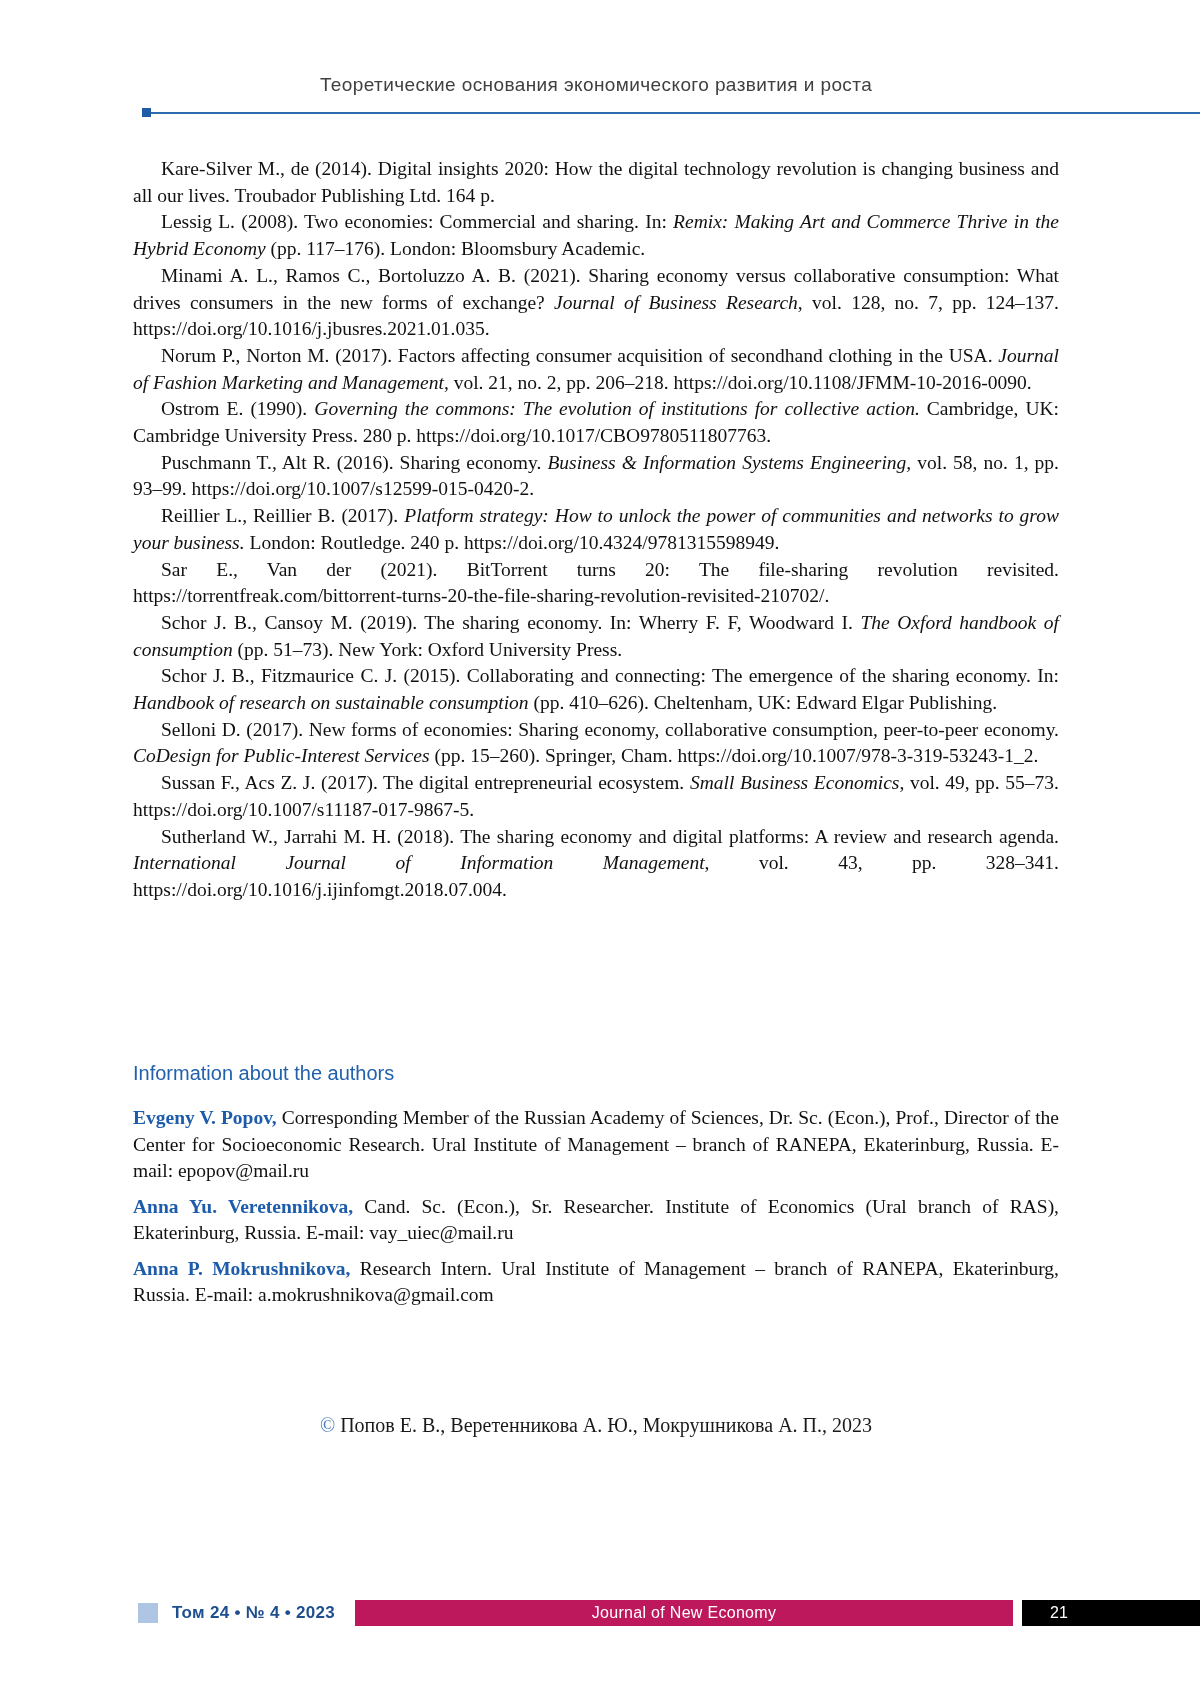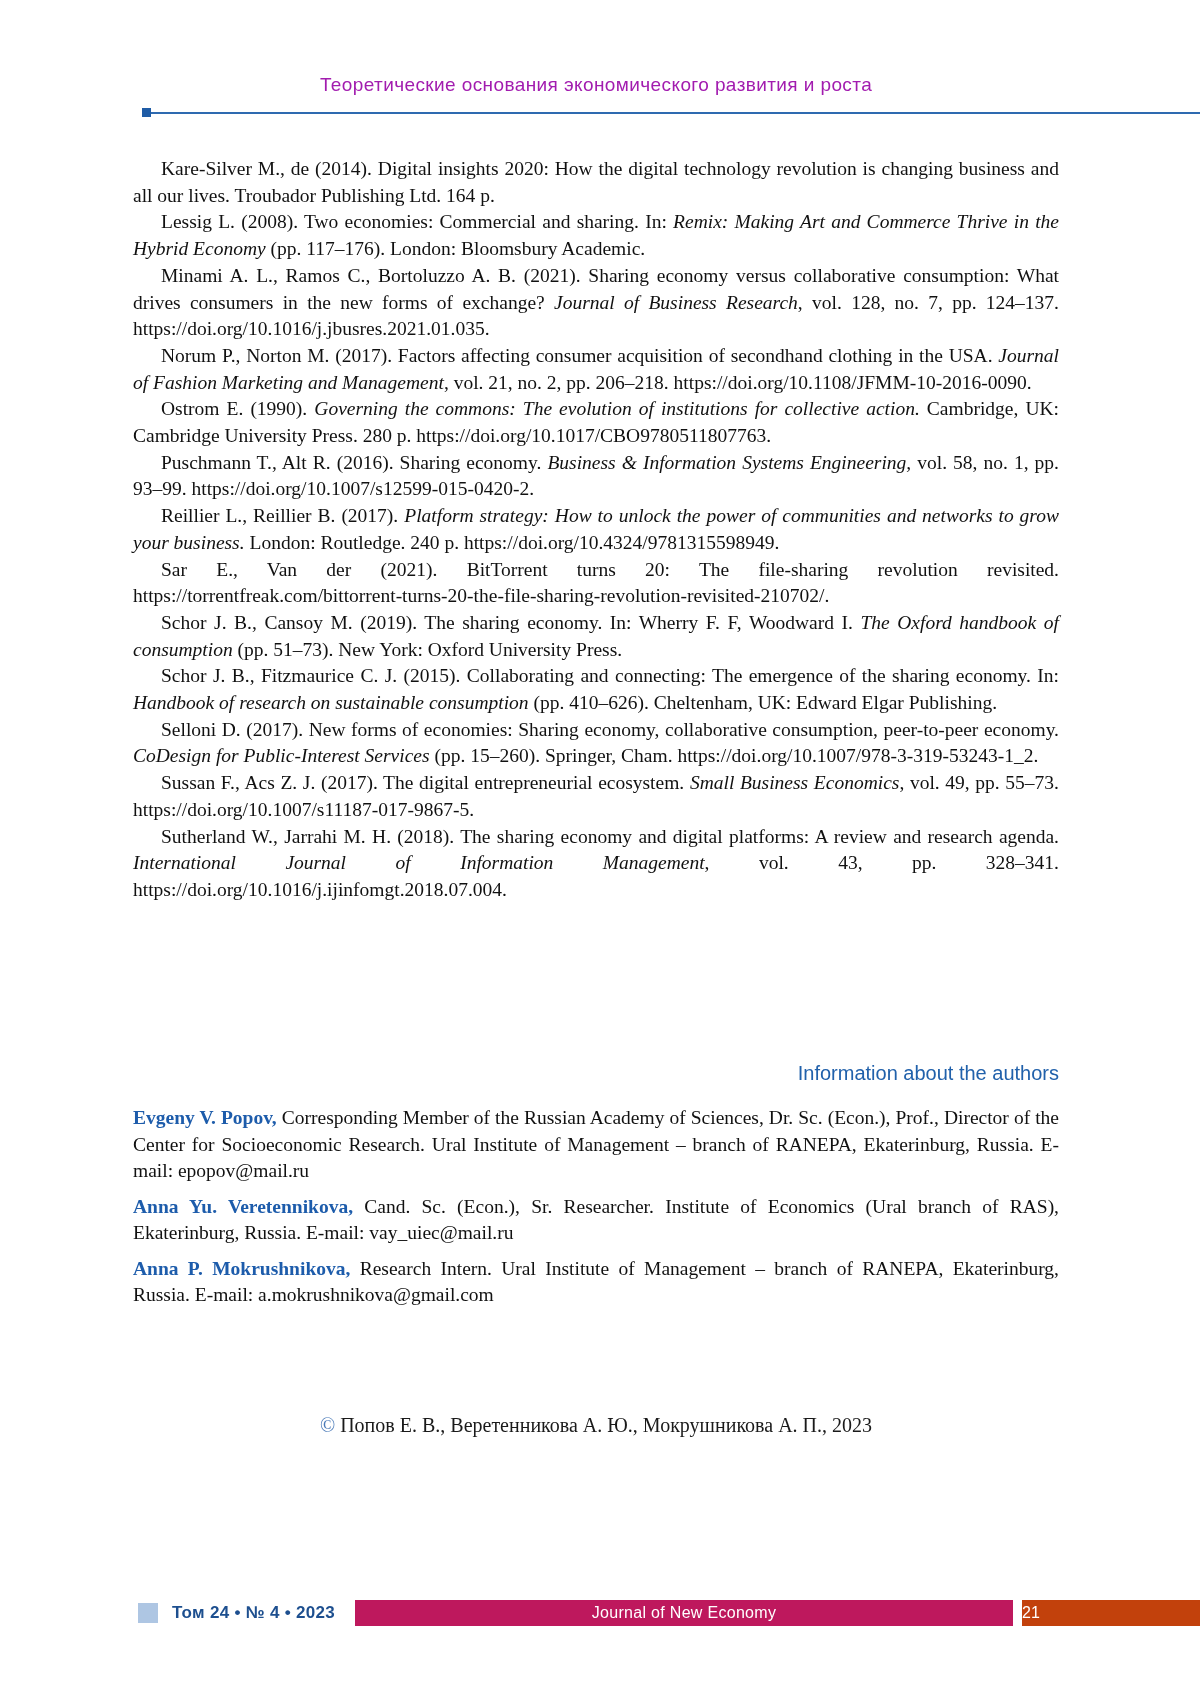--- a/index.html
+++ b/index.html
@@ -9,21 +9,21 @@
     position:relative;
     font-family:"Liberation Serif", serif;
     color:#111;
     overflow:hidden;
   }
   .running-head{
     position:absolute;top:74px;left:133px;width:926px;
     text-align:center;
     font-family:"Liberation Sans", sans-serif;
     font-size:19px;letter-spacing:0.4px;
-    color:#a21caf;
+    color:#404040;
   }
   .head-rule{
     position:absolute;top:112px;left:143px;right:0;height:2px;
     background:#2e6ab0;
   }
   .rule-square{
     position:absolute;left:-1px;top:-4px;width:9px;height:9px;
     background:#1f5ca6;
   }
   .references{
@@ -33,21 +33,21 @@
     margin:0;
     font-size:19.5px;line-height:26.7px;
     text-align:justify;
     text-indent:28px;
   }
   .references .it{font-style:italic;}
   .authors-block{
     position:absolute;top:1062px;left:133px;width:926px;
   }
   .section-heading{
-    text-align:right;
+    text-align:left;
     font-family:"Liberation Sans", sans-serif;
     font-size:20px;
     color:#2161ab;
     margin-bottom:20px;
   }
   .authors-list p{
     margin:0 0 9px 0;
     font-size:19.5px;line-height:26.5px;
     text-align:justify;
   }
@@ -76,24 +76,24 @@
     color:#1d4f8f;
   }
   .footer-bar{
     position:absolute;left:355px;width:658px;top:0;height:26px;
     background:#be185d;
     color:#ffffff;
     text-align:center;line-height:26px;font-size:16px;letter-spacing:0.3px;
   }
   .footer-page{
     position:absolute;left:1022px;right:0;top:0;height:26px;
-    background:#c2410c;
+    background:#000000;
     color:#ffffff;
     line-height:26px;font-size:16px;
-    padding-left:0;box-sizing:border-box;
+    padding-left:28px;box-sizing:border-box;
   }
 </style>
 </head>
 <body>
 
 <div class="running-head">Теоретические основания экономического развития и роста</div>
 
 <div class="head-rule">
   <span class="rule-square"></span>
 </div>

